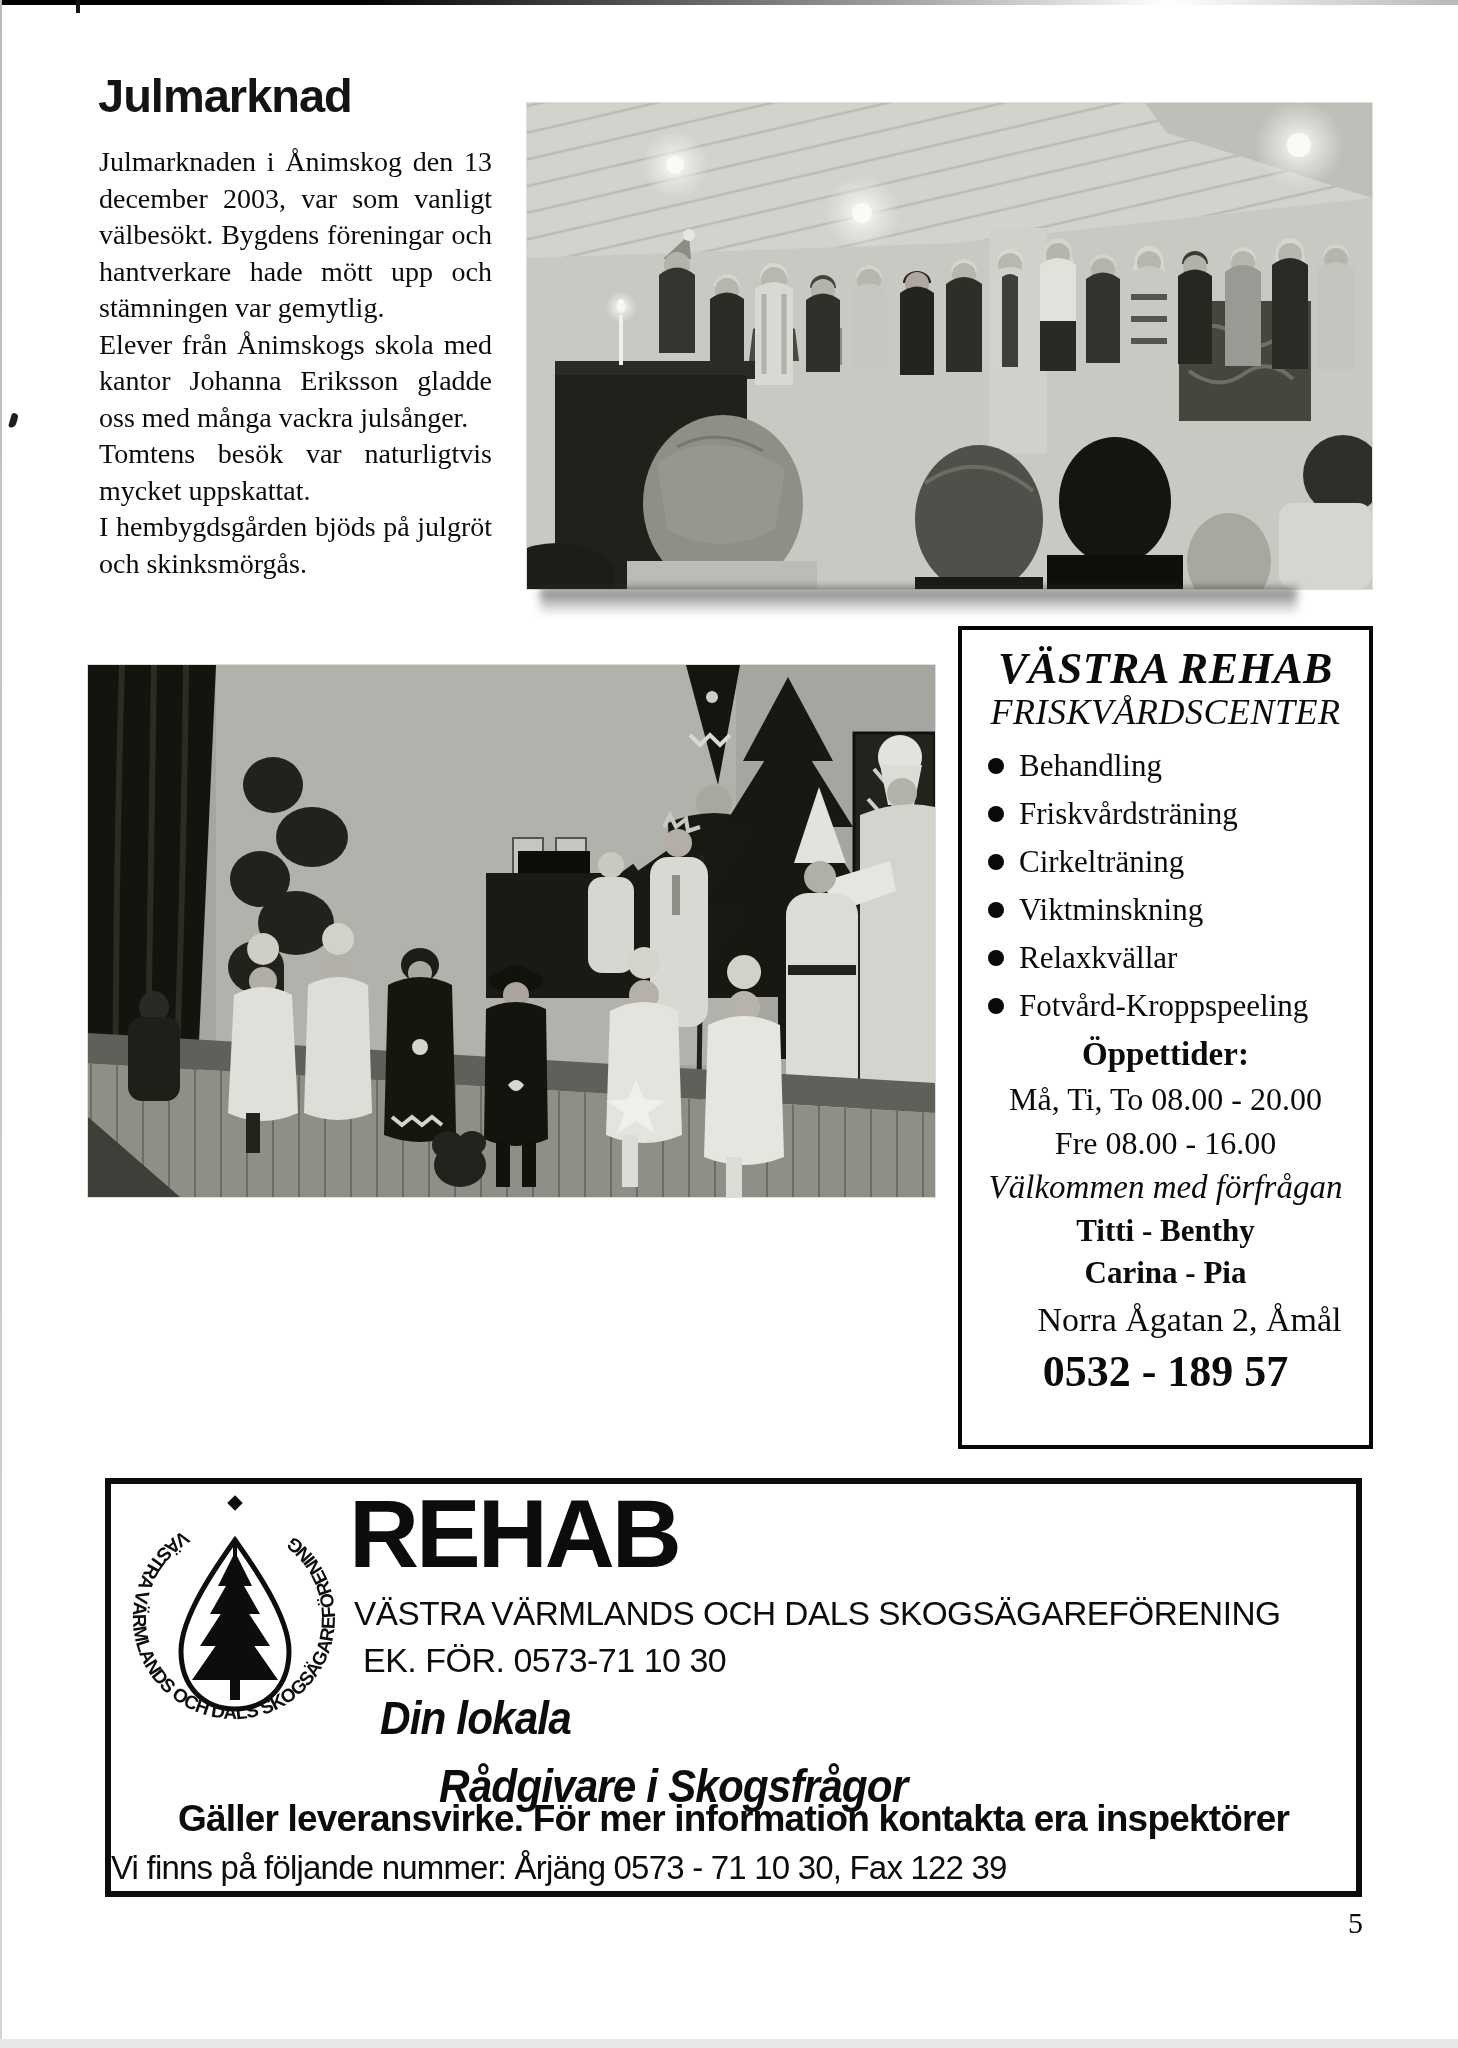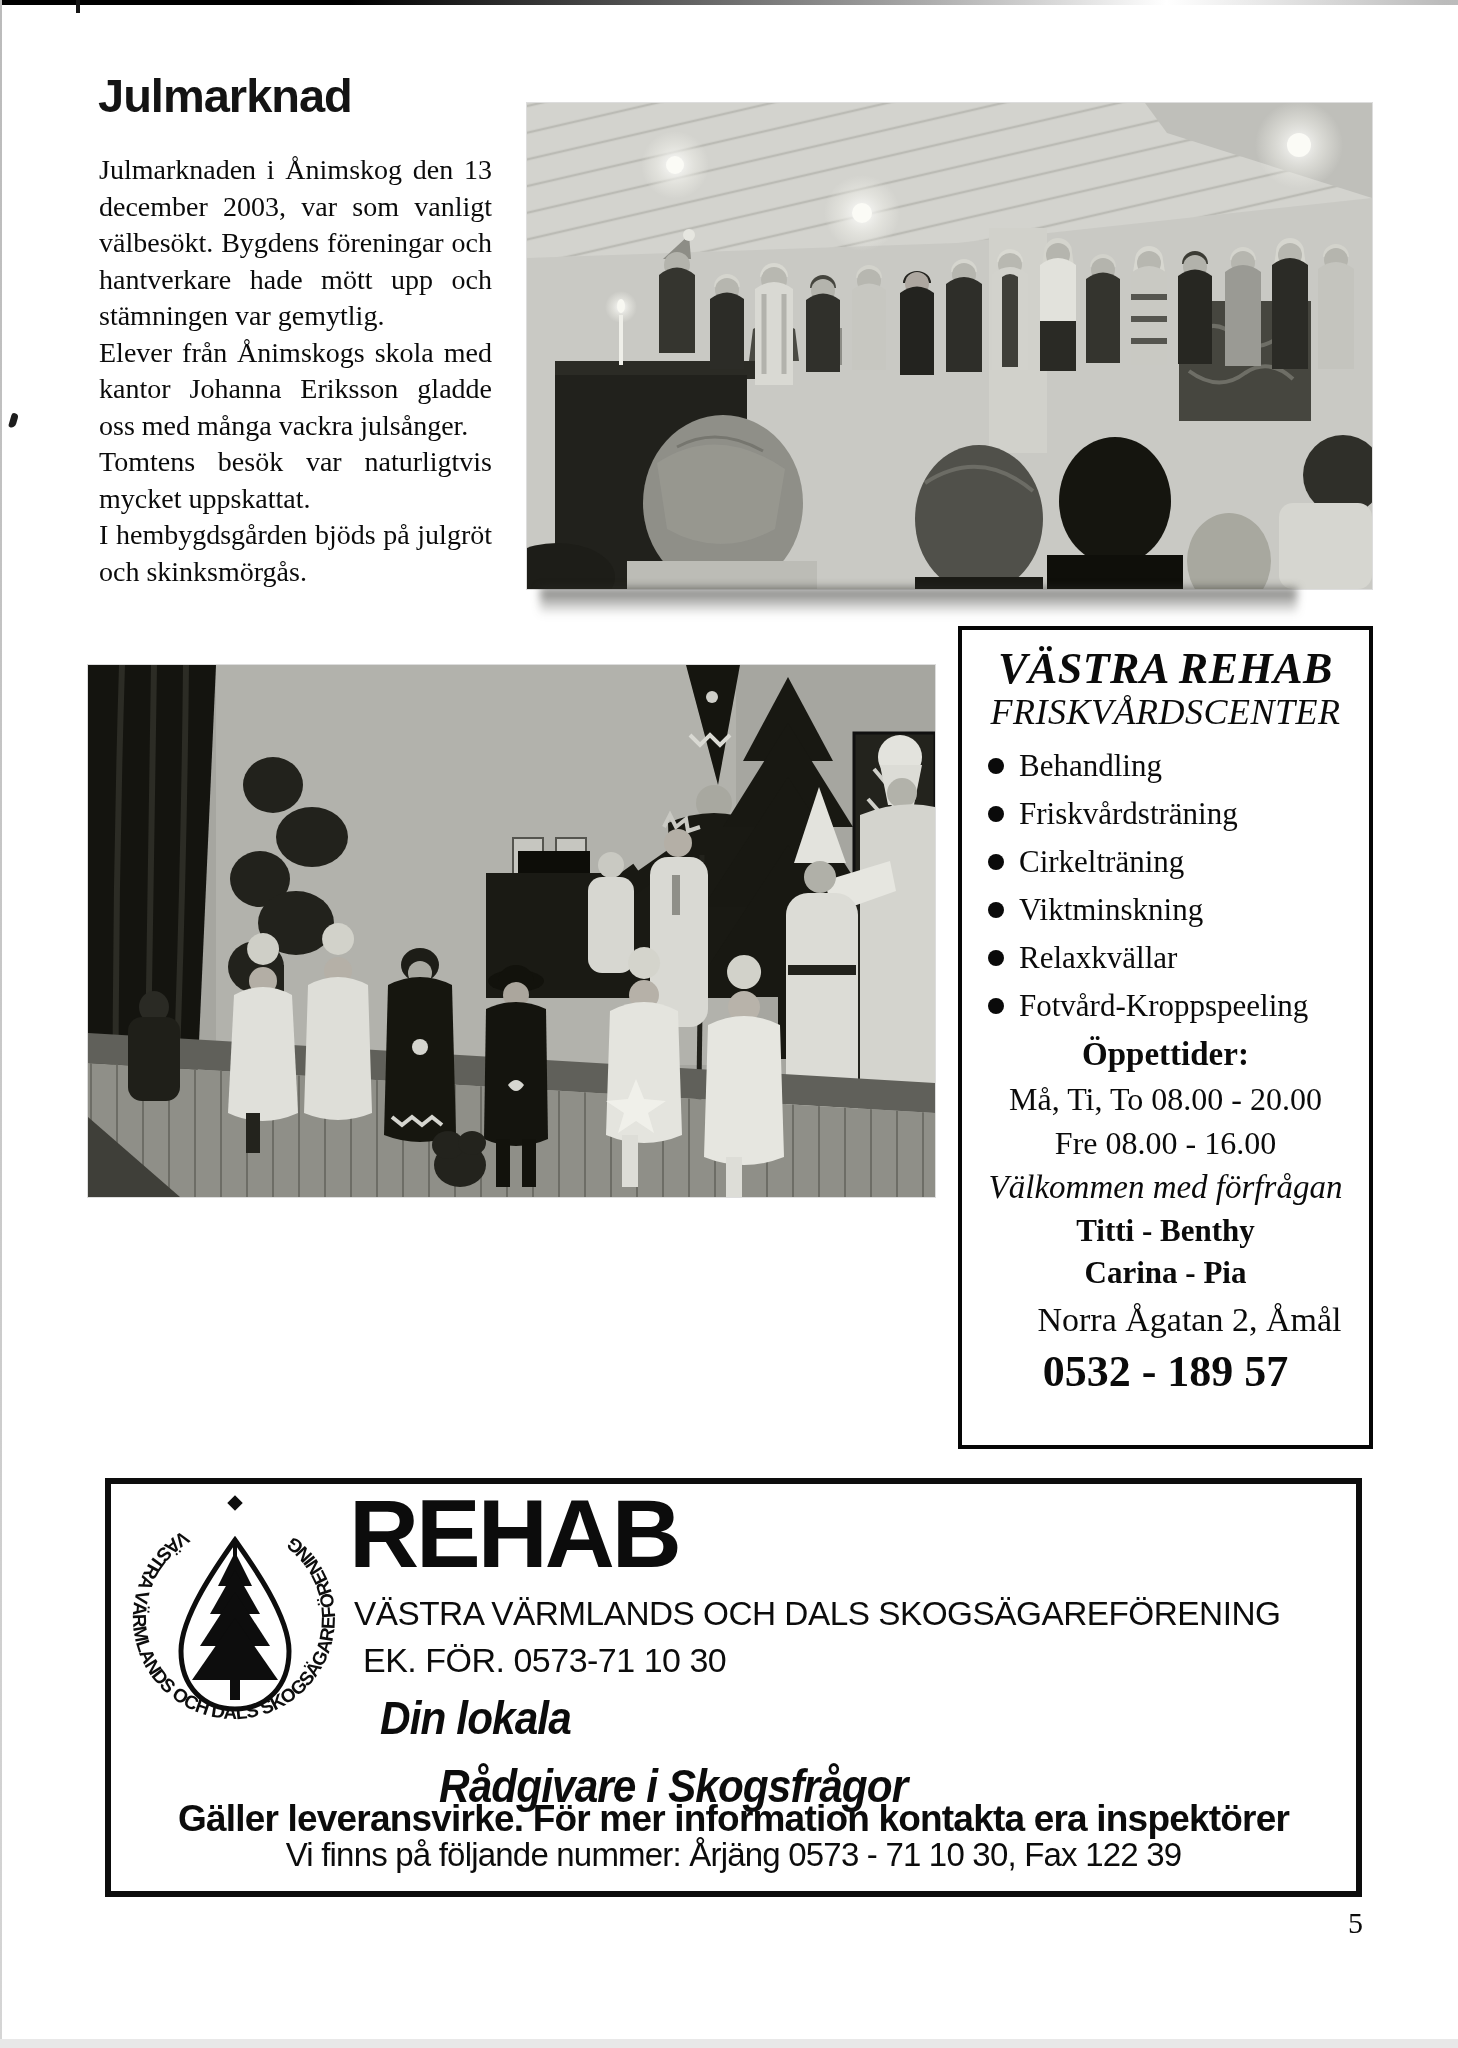--- a/index.html
+++ b/index.html
@@ -10,21 +10,21 @@
   
   .scan-top{left:0;top:0;width:1458px;height:5px;
     background:linear-gradient(to right,#000 0%,#000 24%,#3a3a3a 38%,#9a9a9a 60%,rgba(160,160,160,0) 80%,rgba(120,120,120,.5) 99%);}
   .scan-tick{left:76px;top:0;width:4px;height:13px;background:#161616;}
   .scan-left{left:0;top:0;width:2px;height:2048px;background:linear-gradient(#bbb,#d5d5d5);}
   .scan-comma{left:10px;top:413px;width:7px;height:15px;background:#1d1d1d;border-radius:3px 4px 5px 2px;transform:rotate(16deg);}
 
   
   .article-title{left:98px;top:68px;font-family:"Liberation Sans",sans-serif;
     font-weight:bold;font-size:47px;letter-spacing:-1px;color:#141414;}
-  .article-body{left:99px;top:152px;width:393px;font-size:28px;line-height:36.5px;text-align:justify;}
+  .article-body{left:99px;top:144px;width:393px;font-size:28px;line-height:36.5px;text-align:justify;}
   .article-body p{margin:0;}
 
   
   .photo{box-shadow:0 0 0 1px rgba(120,120,120,.25);}
   .photo1{left:527px;top:103px;width:845px;height:486px;}
   .photo2{left:88px;top:665px;width:847px;height:532px;}
   .photo svg{display:block;width:100%;height:100%;}
   .smear{left:540px;top:588px;width:757px;height:27px;filter:blur(4px);
     background:linear-gradient(to bottom,rgba(45,45,40,.65),rgba(45,45,40,0));}
 
@@ -49,21 +49,21 @@
   .vvds-logo{left:8px;top:4px;width:232px;height:252px;}
   .vvds-name{left:238px;top:0px;font-size:97px;font-weight:bold;letter-spacing:-3px;line-height:100px;}
   .vvds-line1{left:243px;top:107px;font-size:34px;letter-spacing:-0.5px;white-space:nowrap;
     transform:scaleX(0.98);transform-origin:left top;line-height:44px;}
   .vvds-line2{left:252px;top:154px;font-size:34px;letter-spacing:-0.5px;white-space:nowrap;line-height:44px;}
   .vvds-tag1{left:269px;top:206px;font-size:47px;font-weight:bold;font-style:italic;letter-spacing:-1px;
     transform:scaleX(0.9);transform-origin:left top;}
   .vvds-tag2{left:328px;top:274px;font-size:47px;font-weight:bold;font-style:italic;letter-spacing:-1px;
     transform:scaleX(0.9);transform-origin:left top;}
   .vvds-info{left:0;right:0;top:314px;text-align:center;font-size:37px;font-weight:bold;letter-spacing:-0.8px;}
-  .vvds-contact{left:0;right:0;top:352px;text-align:center;font-size:33px;letter-spacing:-0.8px;}
+  .vvds-contact{left:0;right:0;top:365px;font-size:33px;letter-spacing:-0.8px;}
 
   .page-number{left:1348px;top:1906px;font-size:30px;}
 </style>
 </head>
 <body>
 
 <div class="page">
 
   <div class="abs scan-top"></div>
   <div class="abs scan-tick"></div>

